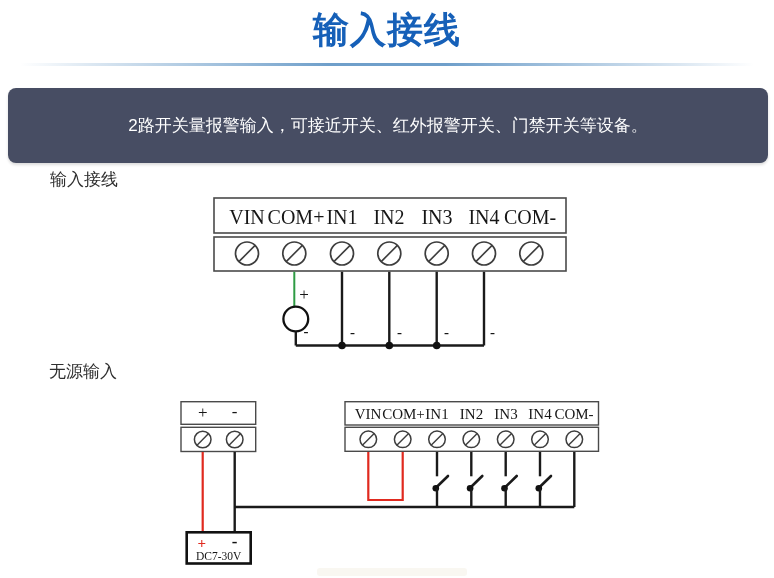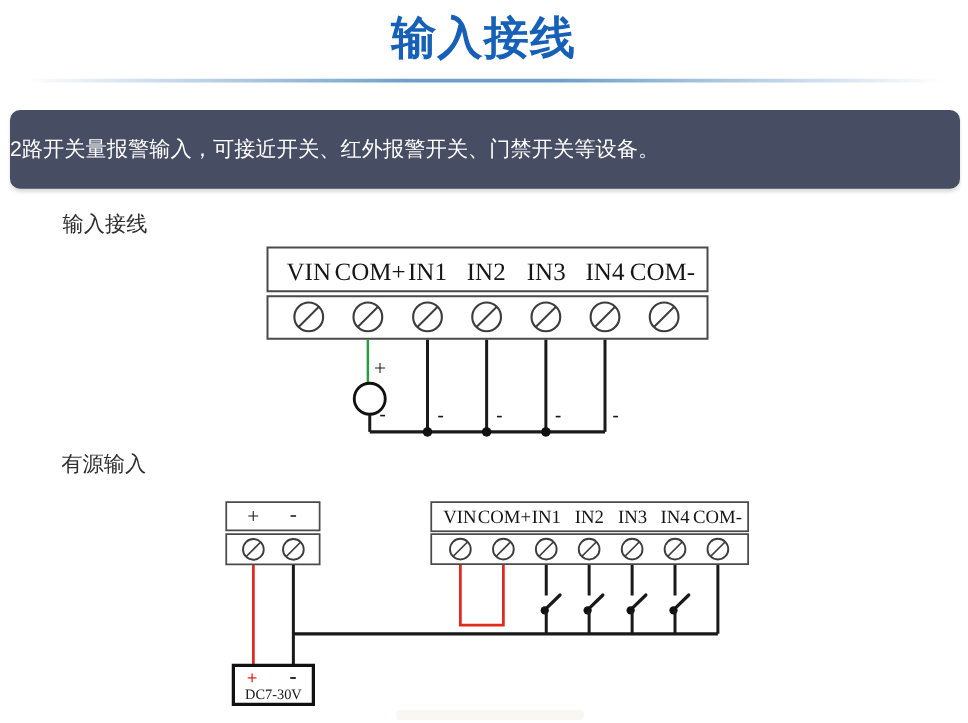--- a/index.html
+++ b/index.html
@@ -13,23 +13,23 @@
     color:var(--title-blue,#1660b8);
   }
   .divider {
     position:absolute; top:63px; left:20px; width:734px; height:3px; border-radius:2px;
     background:linear-gradient(to right,
       rgba(111,159,202,0) 0%, rgba(111,159,202,0.25) 10%,
       var(--divider-blue,#6f9fca) 42%, var(--divider-blue,#6f9fca) 58%,
       rgba(111,159,202,0.25) 90%, rgba(111,159,202,0) 100%);
   }
   .banner {
-    position:absolute; top:88px; left:8px; width:760px; height:63px;
+    position:absolute; top:88px; left:8px; width:760px; height:75px;
     background:var(--banner-bg,#474d63); border-radius:8px;
-    display:flex; align-items:center; 
+    display:flex; align-items:center; justify-content:center;
     box-shadow:0 2px 3px rgba(0,0,0,0.14);
   }
   .banner span { color:var(--banner-text,#ffffff); font-size:17px; }
   .section-label {
     position:absolute; font-size:17px; color:var(--text-dark,#2f2f2f); font-weight:400;
   }
   .section-label.active  { top:168px; left:50px; }
   .section-label.passive { top:360px; left:49px; }
   svg.overlay { position:absolute; top:0; left:0; }
 
@@ -66,21 +66,21 @@
 <div class="screen">
 
   <div class="page-title">输入接线</div>
   <div class="divider"></div>
 
   <div class="banner">
     <span>2路开关量报警输入，可接近开关、红外报警开关、门禁开关等设备。</span>
   </div>
 
   <div class="section-label active">输入接线</div>
-  <div class="section-label passive">有源输入</div>
+  <div class="section-label passive">无源输入</div>
 
   <svg class="overlay" width="774" height="578" viewBox="0 0 774 578">
 
     <g>
       <rect class="block" x="214" y="198" width="352" height="35"></rect>
       <rect class="block" x="214" y="237" width="352" height="34"></rect>
 
       <text class="tl1" x="247" y="224" text-anchor="middle">VIN</text>
       <text class="tl1" x="296" y="224" text-anchor="middle">COM+</text>
       <text class="tl1" x="342" y="224" text-anchor="middle">IN1</text>

